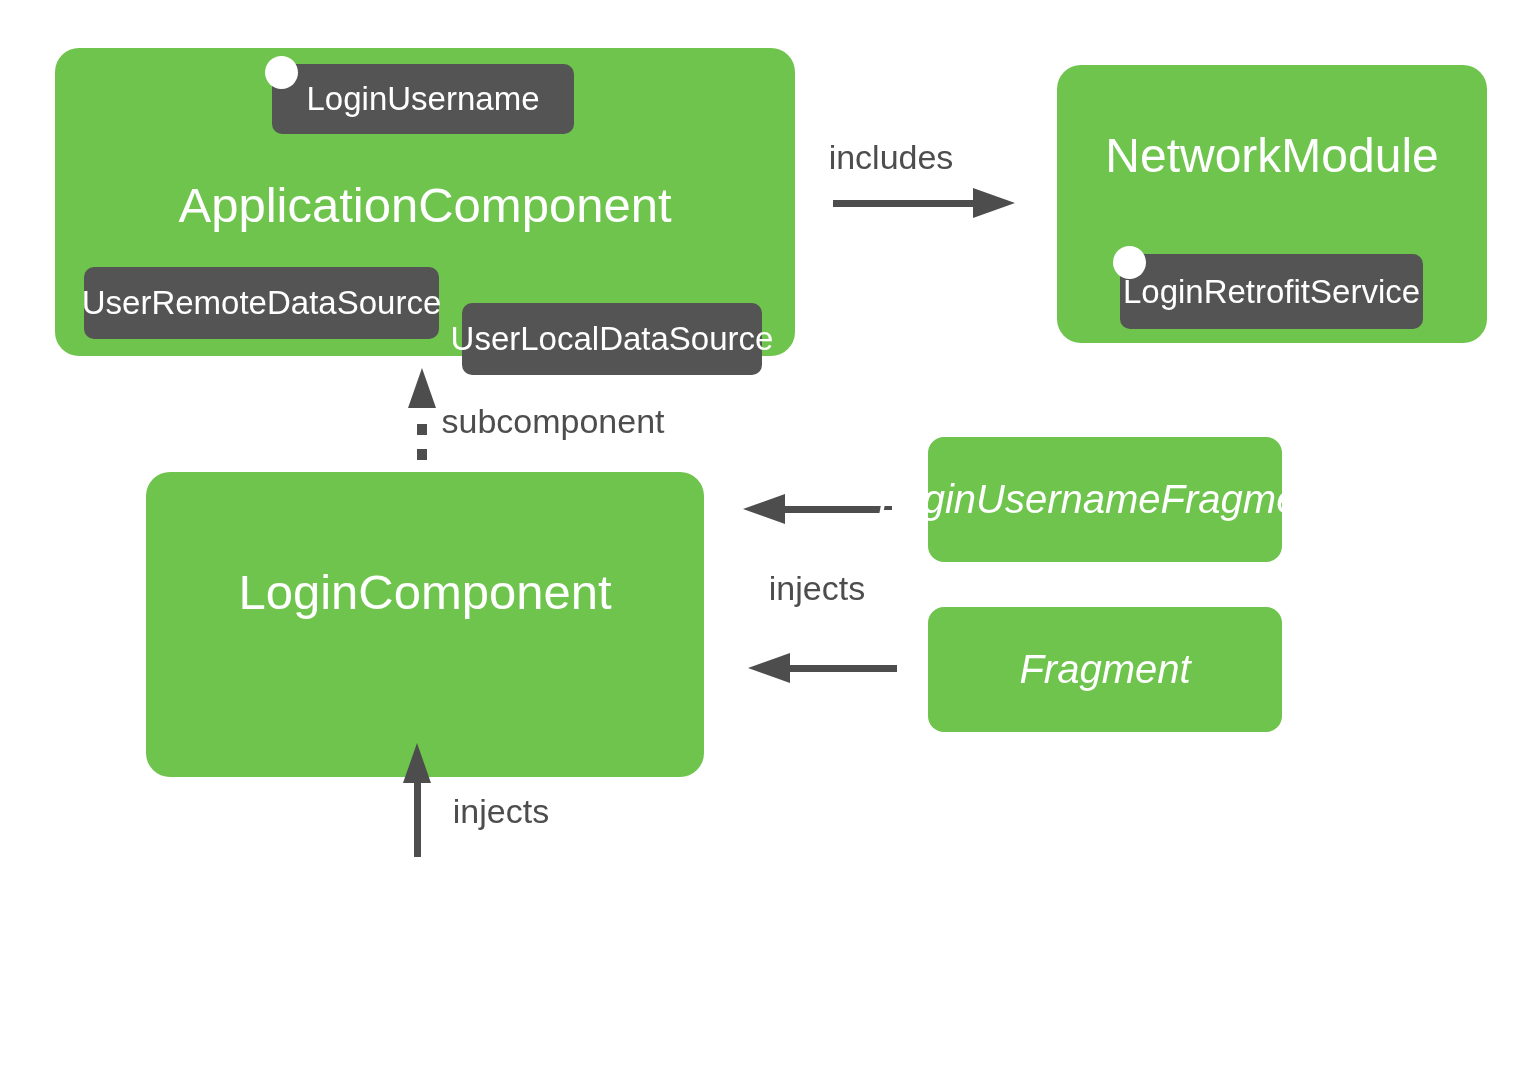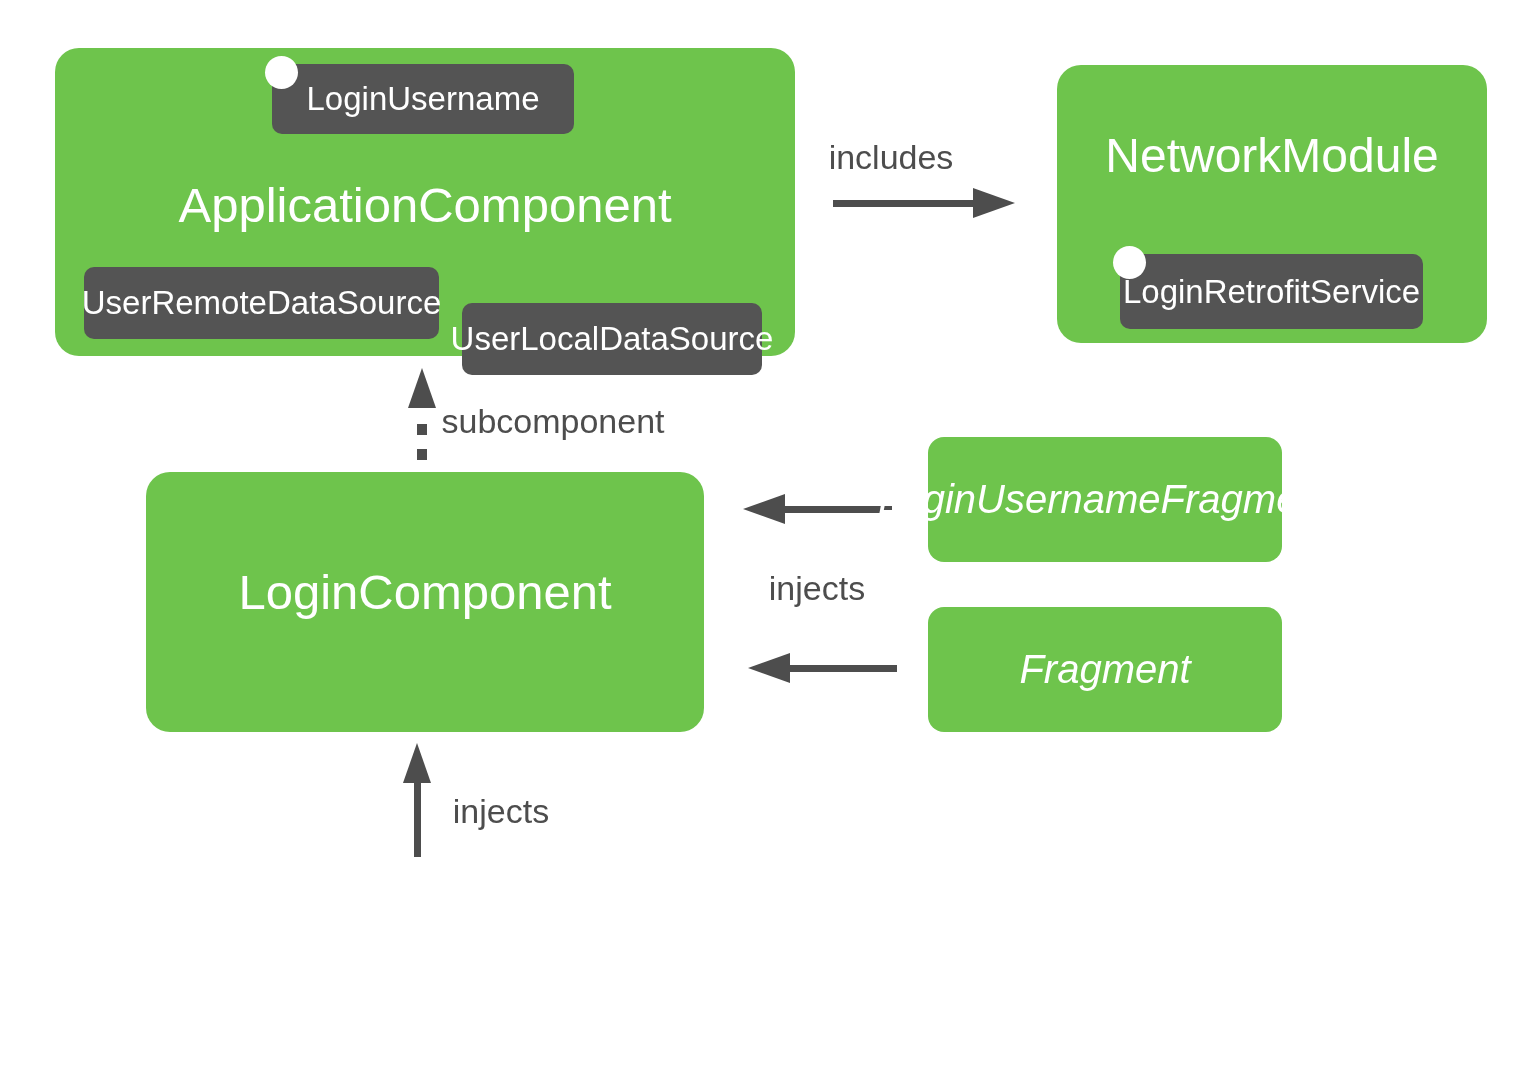--- a/index.html
+++ b/index.html
@@ -125,21 +125,21 @@
       <span class="scope-dot"></span>
       <span>LoginRetrofitService</span>
     </div>
   </div>
 
   <div class="head-up" style="left:408px;top:368px;"></div>
   <div class="dash" style="left:417px;top:424px;"></div>
   <div class="dash" style="left:417px;top:449px;"></div>
   <div class="edge-label" style="left:553px;top:421px;">subcomponent</div>
 
-  <div class="box" style="left:146px;top:472px;width:558px;height:260px;">
+  <div class="box" style="left:146px;top:472px;width:558px;height:305px;">
     <div class="box-title" style="left:279px;top:120px;font-size:49px;">LoginComponent</div>
   </div>
 
   <div class="head-left" style="left:743px;top:494px;"></div>
   <div class="shaft-h" style="left:783px;top:506px;width:109px;"></div>
 
   <div class="edge-label" style="left:817px;top:588px;">injects</div>
 
   <div class="head-left" style="left:748px;top:653px;"></div>
   <div class="shaft-h" style="left:788px;top:665px;width:109px;"></div>

